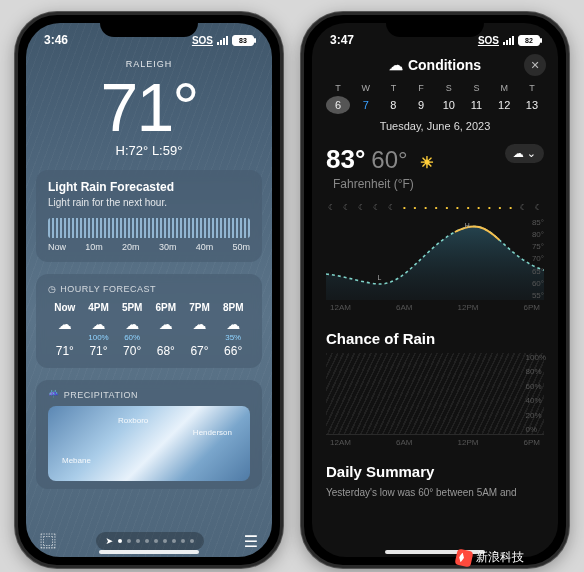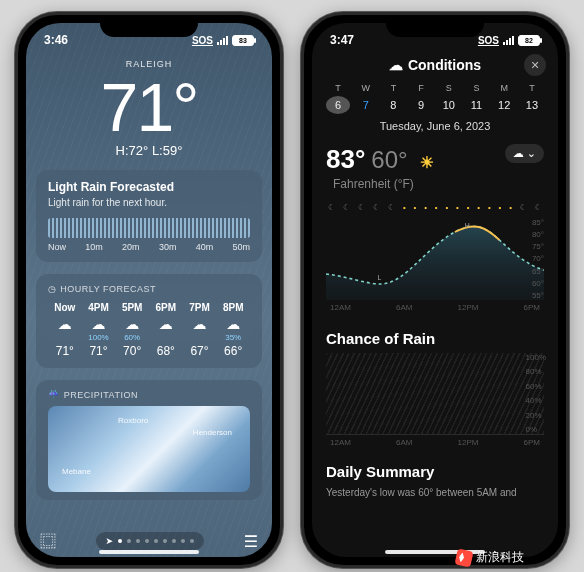--- a/index.html
+++ b/index.html
@@ -95,21 +95,21 @@
   .rain-times { display:flex; justify-content:space-between; font-size:9px; margin-top:4px; opacity:.85;}
 
   .section-label { font-size:9px; letter-spacing:.5px; opacity:.75; display:flex; align-items:center; gap:4px;}
   .hourly-row { display:flex; justify-content:space-between; margin-top:8px;}
   .hourly-item { text-align:center; font-size:10px; width:34px;}
   .hourly-item .t { font-weight:600; }
   .hourly-item .ic { font-size:14px; margin:3px 0 1px;}
   .hourly-item .pct { font-size:8px; color:#8fd3ff; margin-bottom:2px; min-height:9px;}
   .hourly-item .deg { font-size:12px; font-weight:500;}
 
-  .precip-map { height:86px; border-radius:8px; margin-top:6px;
+  .precip-map { height:75px; border-radius:8px; margin-top:6px;
     background: linear-gradient(135deg,#5b87b3 0%, #a9cce8 35%, #e8f2fb 55%, #7aa6cc 75%, #4f7aa5 100%);
     position:relative; font-size:8px; color:rgba(255,255,255,.9);
   }
   .precip-map span { position:absolute; }
 
   .bottom-bar { position:absolute; bottom:6px; left:0; right:0; display:flex; justify-content:space-between; align-items:center; padding:0 14px; z-index:4;}
   .dots { display:flex; gap:5px; align-items:center; background:rgba(0,0,0,.25); padding:4px 10px; border-radius:12px;}
   .dots i { width:4px; height:4px; border-radius:50%; background:rgba(255,255,255,.4);}
   .dots i.active { background:#fff;}
   .home-ind { position:absolute; bottom:3px; left:50%; transform:translateX(-50%); width:100px; height:4px; background:#fff; border-radius:3px; opacity:.9;}

